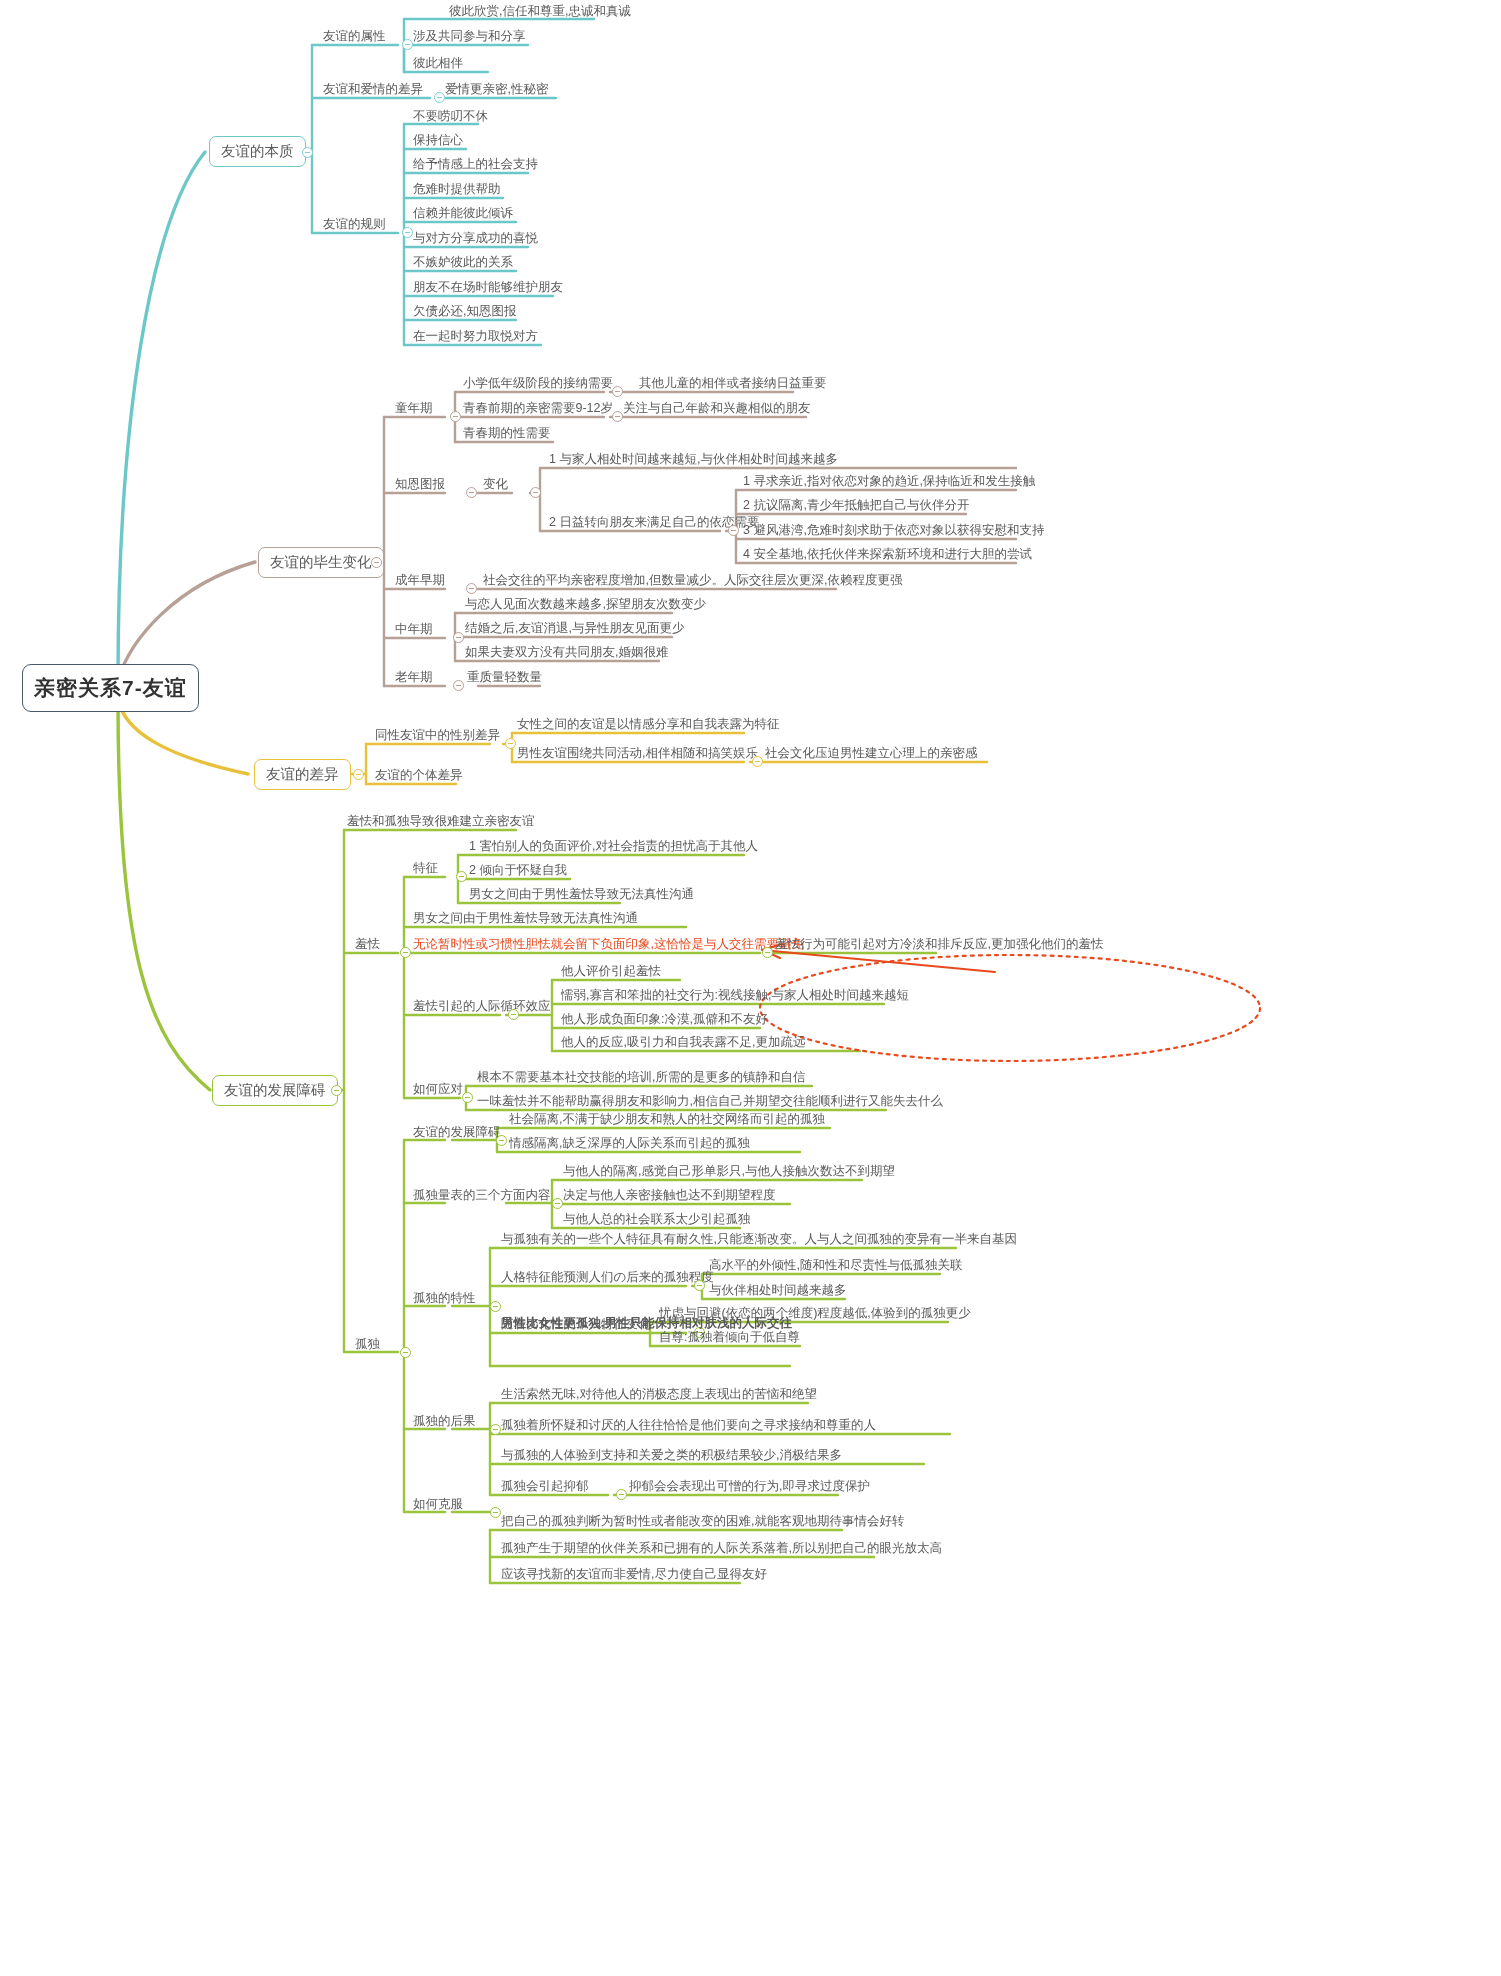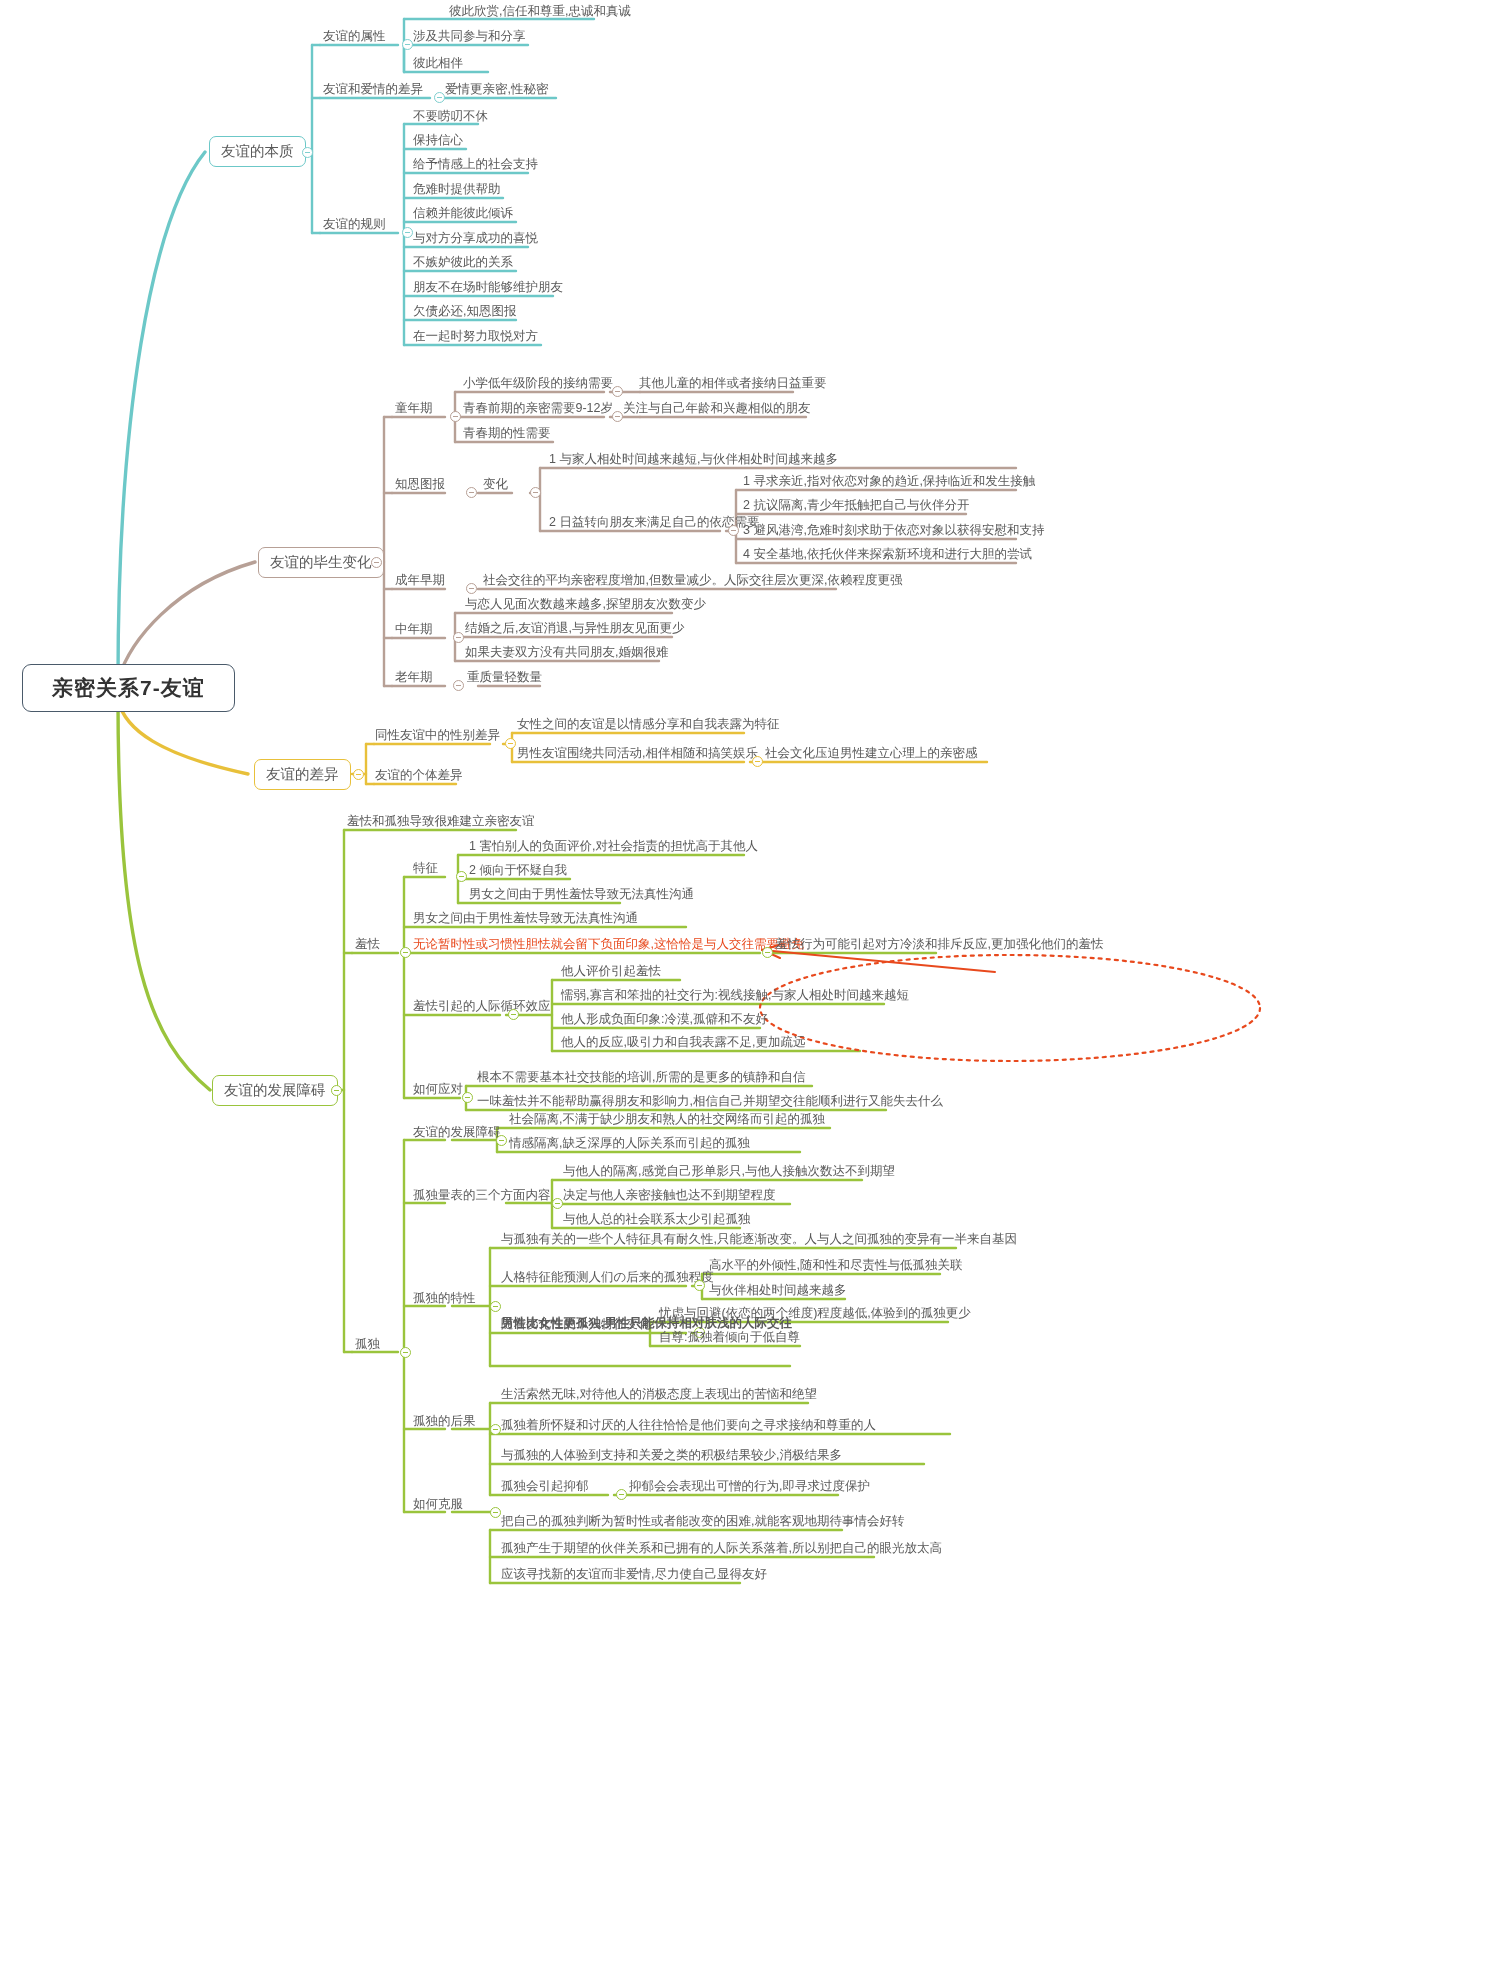--- a/index.html
+++ b/index.html
@@ -7,21 +7,21 @@
   #root{position:relative;width:1501px;height:1976px;background:#fff;overflow:hidden;}
   svg.links{position:absolute;left:0;top:0;width:1501px;height:1976px;pointer-events:none;}
 
   
   .node{position:absolute;white-space:nowrap;color:#595959;font-size:12.5px;line-height:15px;}
   .node .txt{display:inline-block;padding:1px 3px 3px 3px;}
 
   
   .root-node{position:absolute;border:1.6px solid #4a5a6a;border-radius:9px;
     background:#fff;color:#333;font-size:21px;font-weight:bold;
-    padding:9px 29px;letter-spacing:1px;}
+    padding:9px 11px;letter-spacing:1px;}
 
   
   .b1{position:absolute;border:1.6px solid #6cc8c8;border-radius:7px;background:#fff;
      padding:5px 11px;font-size:14.5px;color:#595959;white-space:nowrap;}
 
   
   .tog{position:absolute;width:11px;height:11px;border-radius:50%;
       border:1px solid #9ad4d4;background:#fff;box-sizing:border-box;}
   .tog::before{content:"";position:absolute;left:2px;top:4px;width:5px;height:1px;background:#9ad4d4;}
 

